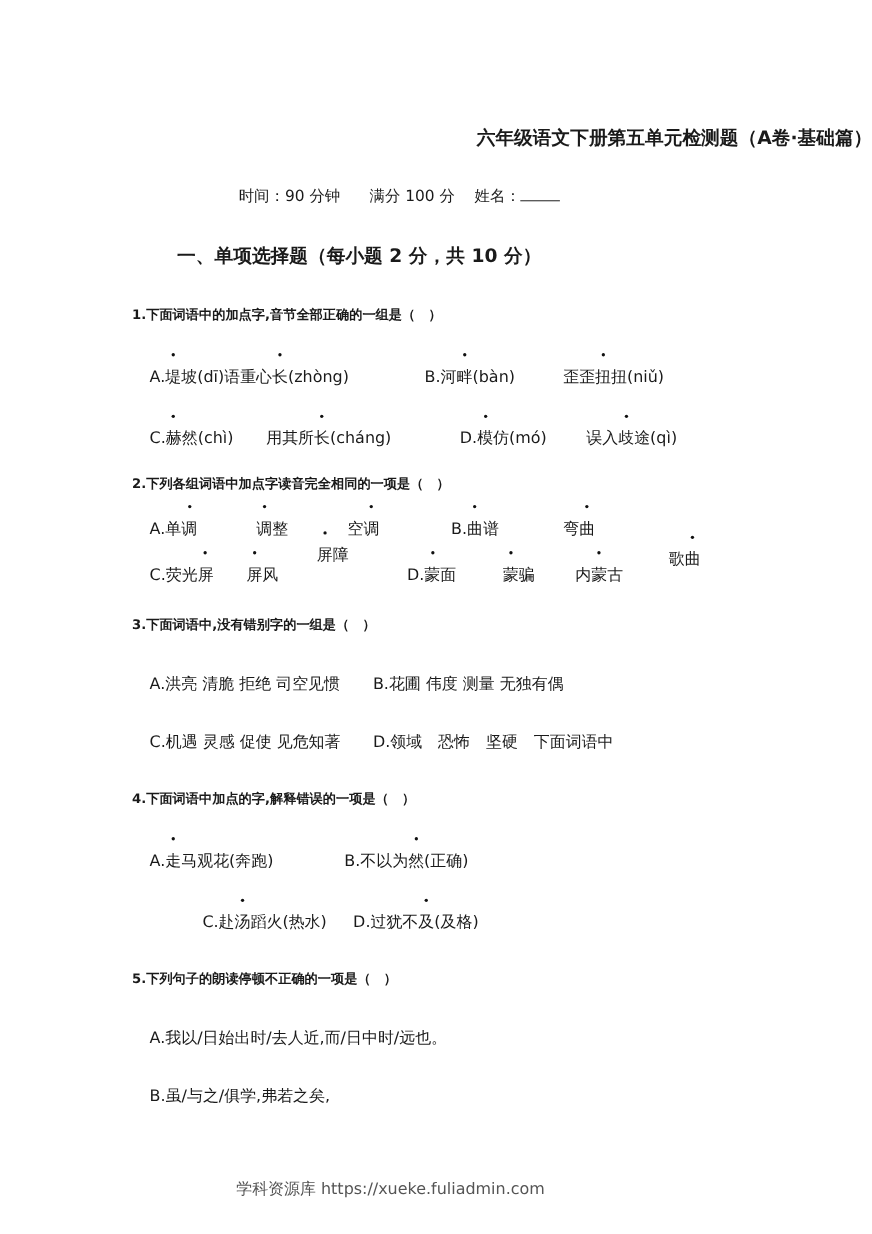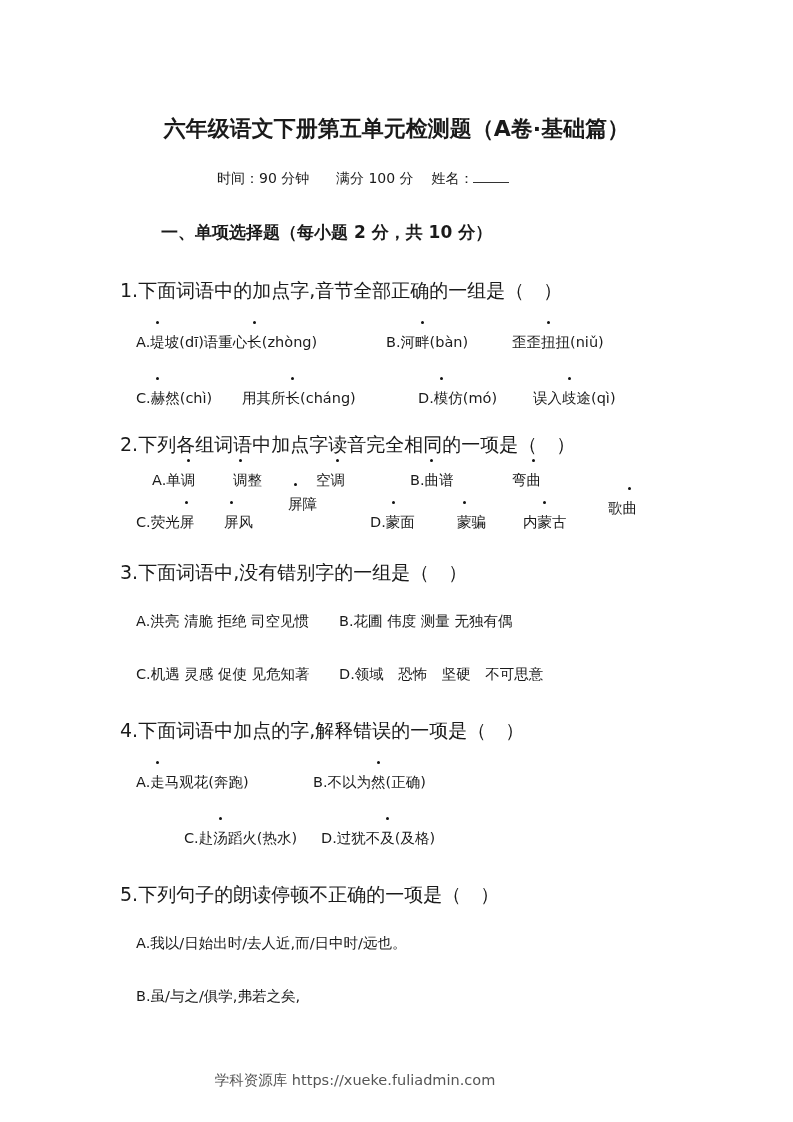--- a/index.html
+++ b/index.html
@@ -2,26 +2,26 @@
 <html><head>
 <meta charset="utf-8">
 <style>
   html, body { margin: 0; padding: 0; background: #ffffff; }
   body {
     width: 793px; height: 1122px; position: relative; overflow: hidden;
     font-family: "DejaVu Sans", "Liberation Sans", sans-serif;
     color: #1a1a1a;
   }
   .abs { position: absolute; white-space: nowrap; }
-  .title { top: 114px; left: 0; width: 793px; text-align: center; font-size: 22px; font-weight: bold; }
+  .title { top: 114px; left: 0; width: 793px; text-align: right; font-size: 17px; font-weight: bold; }
   .meta { top: 170px; left: 217px; font-size: 14px; }
   .meta span { margin-right: 0; }
   .blank { display: inline-block; width: 36px; border-bottom: 1px solid #333; height: 12px; vertical-align: baseline; }
   .section { top: 221px; left: 120px; font-size: 17px; font-weight: bold; margin-left: 41px; }
-  .q { left: 120px; font-size: 19px; font-weight: normal; }
+  .q { left: 120px; font-size: 12px; font-weight: bold; }
   .opt { font-size: 14.5px; }
   .em { position: relative; display: inline-block; }
   .em::before {
     content: ""; position: absolute; left: 50%; top: -12px; width: 3px; height: 3px;
     margin-left: -1.5px; background: #111; border-radius: 50%;
   }
   .footer { top: 1071px; left: 0; width: 710px; text-align: center; font-size: 14.5px; color: #555; }
 </style>
 </head>
 <body>
@@ -53,39 +53,39 @@
   <span>用其所</span><span class="em">长</span><span>(cháng)</span>
 </div>
 <div class="abs opt" style="top:389px;left:418px;">
   <span>D.</span><span class="em">模</span><span>仿(mó)</span>
 </div>
 <div class="abs opt" style="top:389px;left:533px;">
   <span>误入</span><span class="em">歧</span><span>途(qì)</span>
 </div>
 
 <div class="abs q" style="top:432px;">2.下列各组词语中加点字读音完全相同的一项是（　）</div>
-<div class="abs opt" style="top:471px;left:136px;margin-left:16px;"><span>A.单</span><span class="em">调</span></div>
+<div class="abs opt" style="top:471px;left:136px;"><span>A.单</span><span class="em">调</span></div>
 <div class="abs opt" style="top:471px;left:233px;"><span class="em">调</span><span>整</span></div>
 <div class="abs opt" style="top:471px;left:316px;"><span>空</span><span class="em">调</span></div>
 <div class="abs opt" style="top:471px;left:410px;"><span>B.</span><span class="em">曲</span><span>谱</span></div>
 <div class="abs opt" style="top:471px;left:512px;"><span>弯</span><span class="em">曲</span></div>
 <div class="abs opt" style="top:471px;left:608px;margin-top:28px;"><span>歌</span><span class="em">曲</span></div>
 
 <div class="abs opt" style="top:513px;left:136px;"><span>C.荧光</span><span class="em">屏</span></div>
 <div class="abs opt" style="top:513px;left:224px;"><span class="em">屏</span><span>风</span></div>
 <div class="abs opt" style="top:495px;left:288px;"><span class="em">屏</span><span>障</span></div>
 <div class="abs opt" style="top:513px;left:370px;"><span>D.</span><span class="em">蒙</span><span>面</span></div>
 <div class="abs opt" style="top:513px;left:457px;"><span class="em">蒙</span><span>骗</span></div>
 <div class="abs opt" style="top:513px;left:523px;"><span>内</span><span class="em">蒙</span><span>古</span></div>
 
 <div class="abs q" style="top:560px;">3.下面词语中,没有错别字的一组是（　）</div>
 <div class="abs opt" style="top:612px;left:136px;">A.洪亮 清脆 拒绝 司空见惯</div>
 <div class="abs opt" style="top:612px;left:339px;">B.花圃 伟度 测量 无独有偶</div>
 <div class="abs opt" style="top:665px;left:136px;">C.机遇 灵感 促使 见危知著</div>
-<div class="abs opt" style="top:665px;left:339px;">D.领域　恐怖　坚硬　不可思意</div>
+<div class="abs opt" style="top:665px;left:339px;">D.领域　恐怖　坚硬　下面词语中</div>
 
 <div class="abs q" style="top:718px;">4.下面词语中加点的字,解释错误的一项是（　）</div>
 <div class="abs opt" style="top:773px;left:136px;"><span>A.</span><span class="em">走</span><span>马观花(奔跑)</span></div>
 <div class="abs opt" style="top:773px;left:313px;"><span>B.不以为</span><span class="em">然</span><span>(正确)</span></div>
 <div class="abs opt" style="top:829px;left:136px;margin-left:48px;"><span>C.赴</span><span class="em">汤</span><span>蹈火(热水)</span></div>
 <div class="abs opt" style="top:829px;left:321px;"><span>D.过犹不</span><span class="em">及</span><span>(及格)</span></div>
 
 <div class="abs q" style="top:882px;">5.下列句子的朗读停顿不正确的一项是（　）</div>
 <div class="abs opt" style="top:934px;left:136px;">A.我以/日始出时/去人近,而/日中时/远也。</div>
 <div class="abs opt" style="top:987px;left:136px;">B.虽/与之/俱学,弗若之矣,</div>

